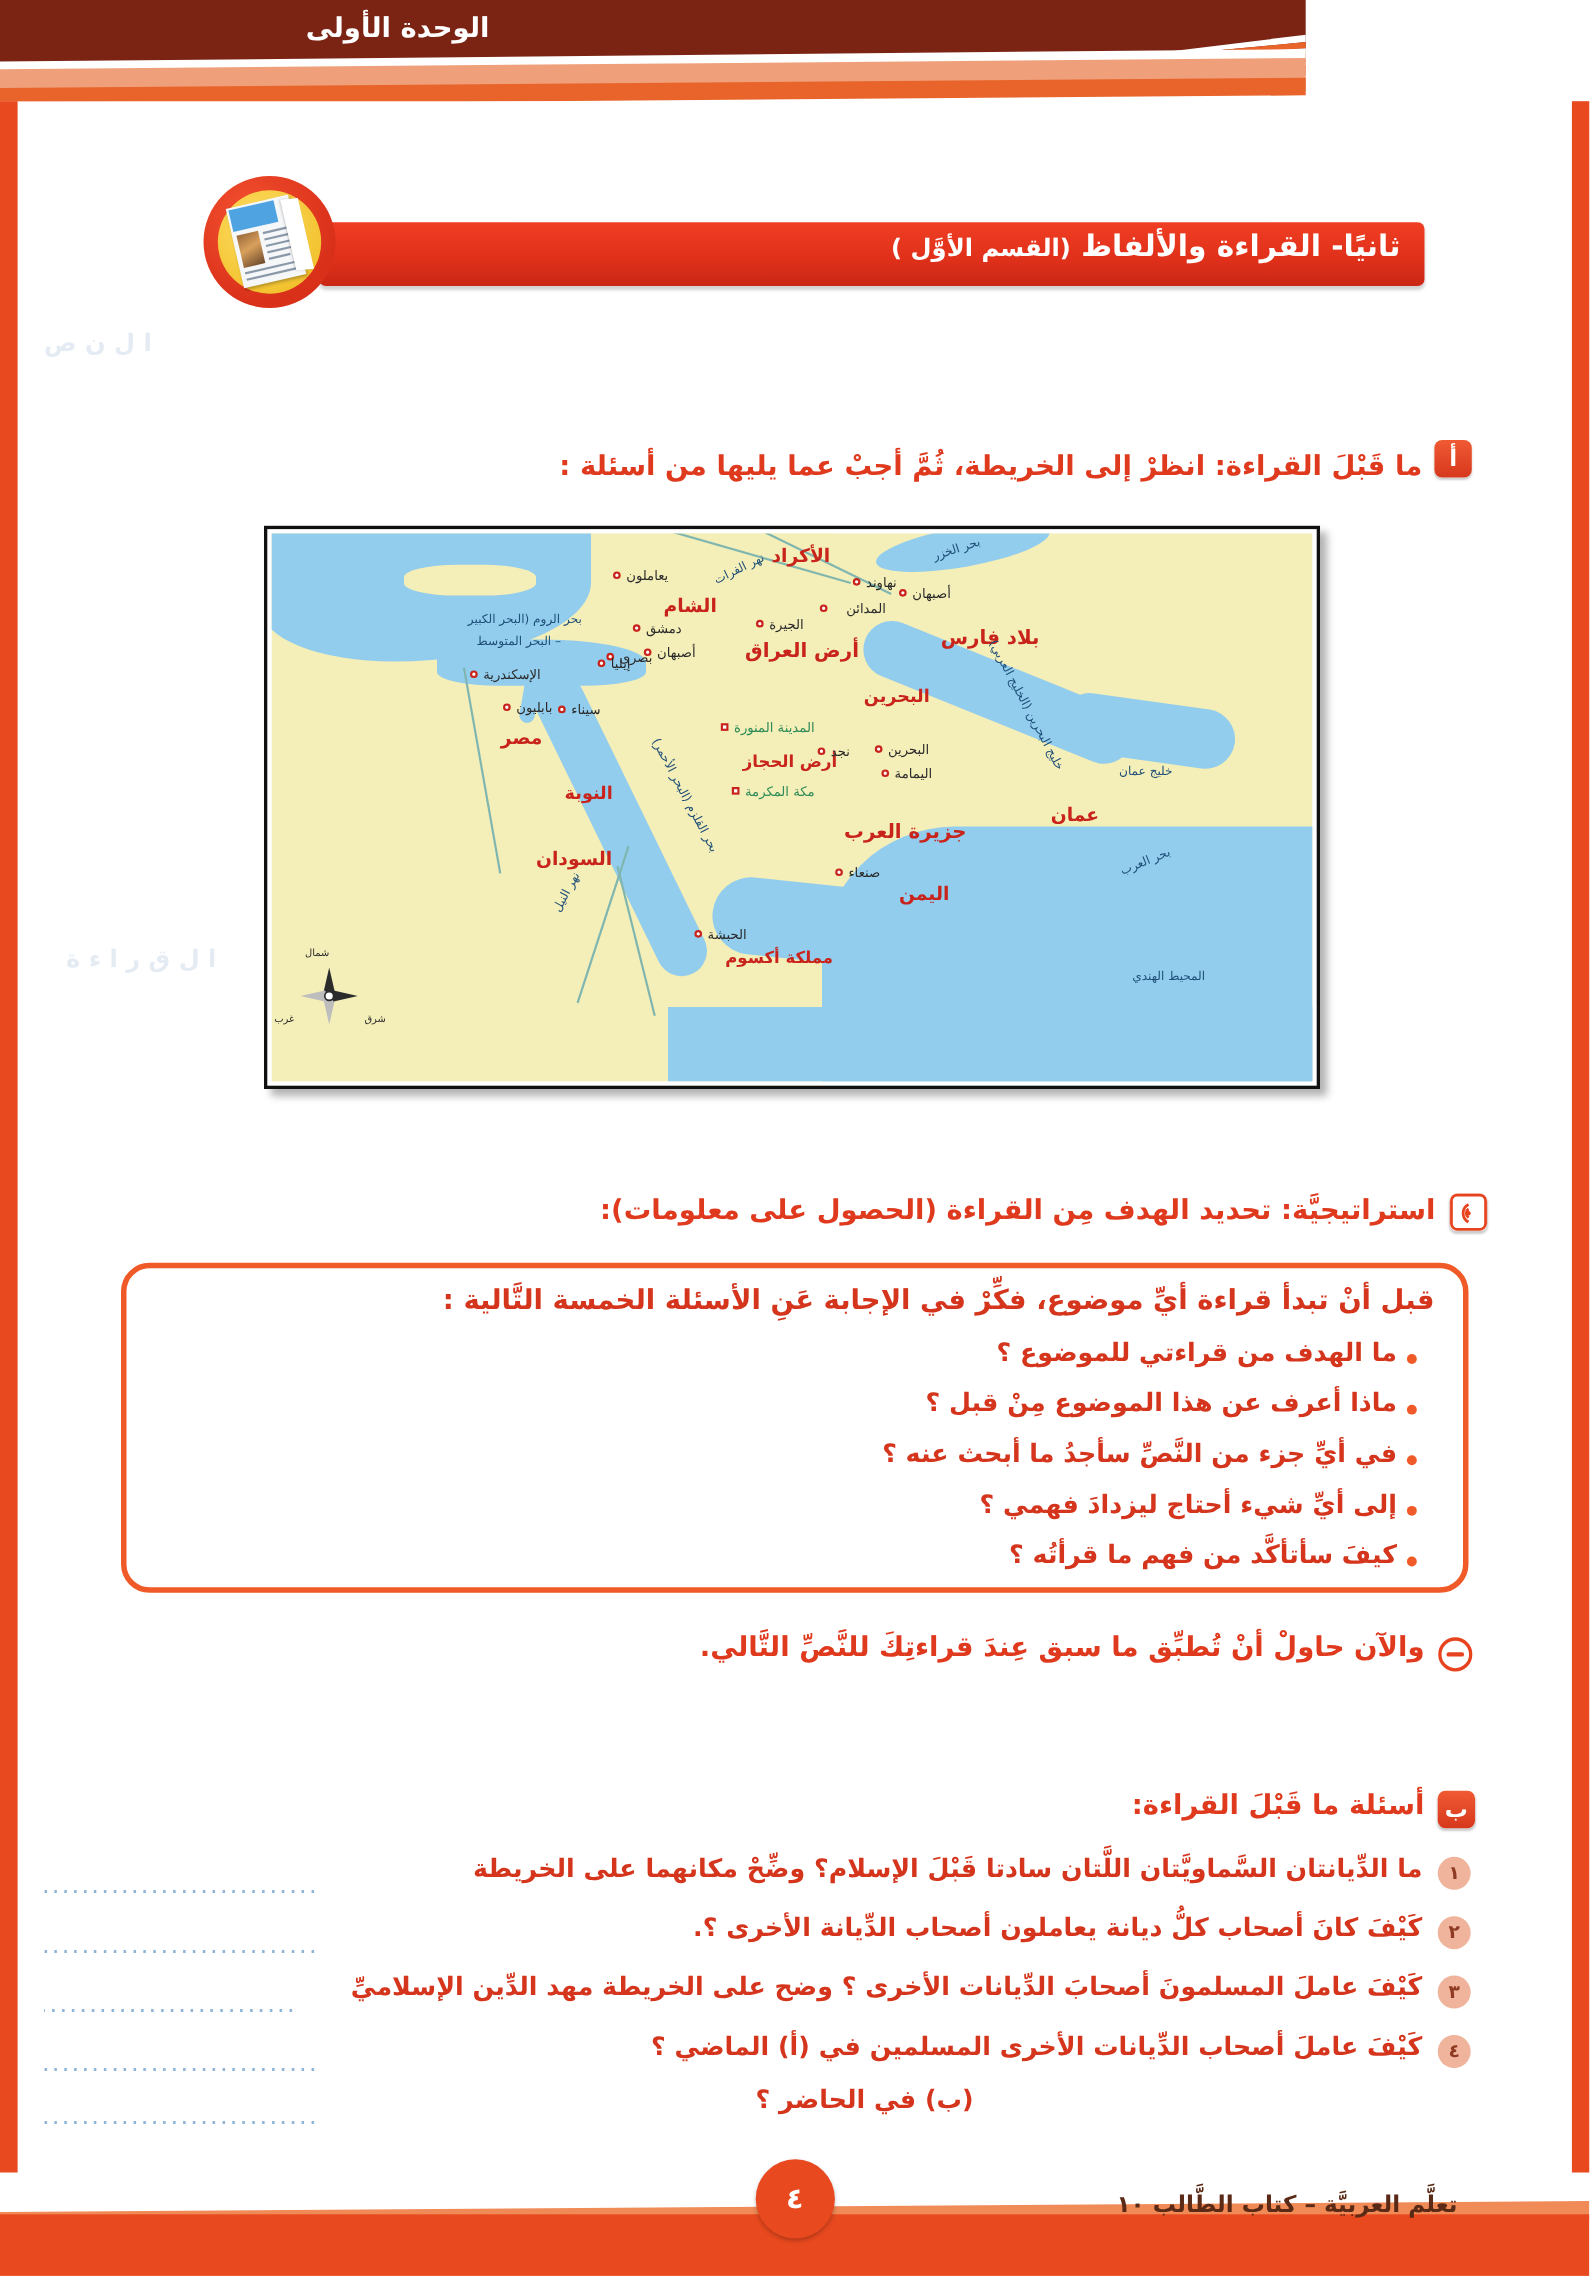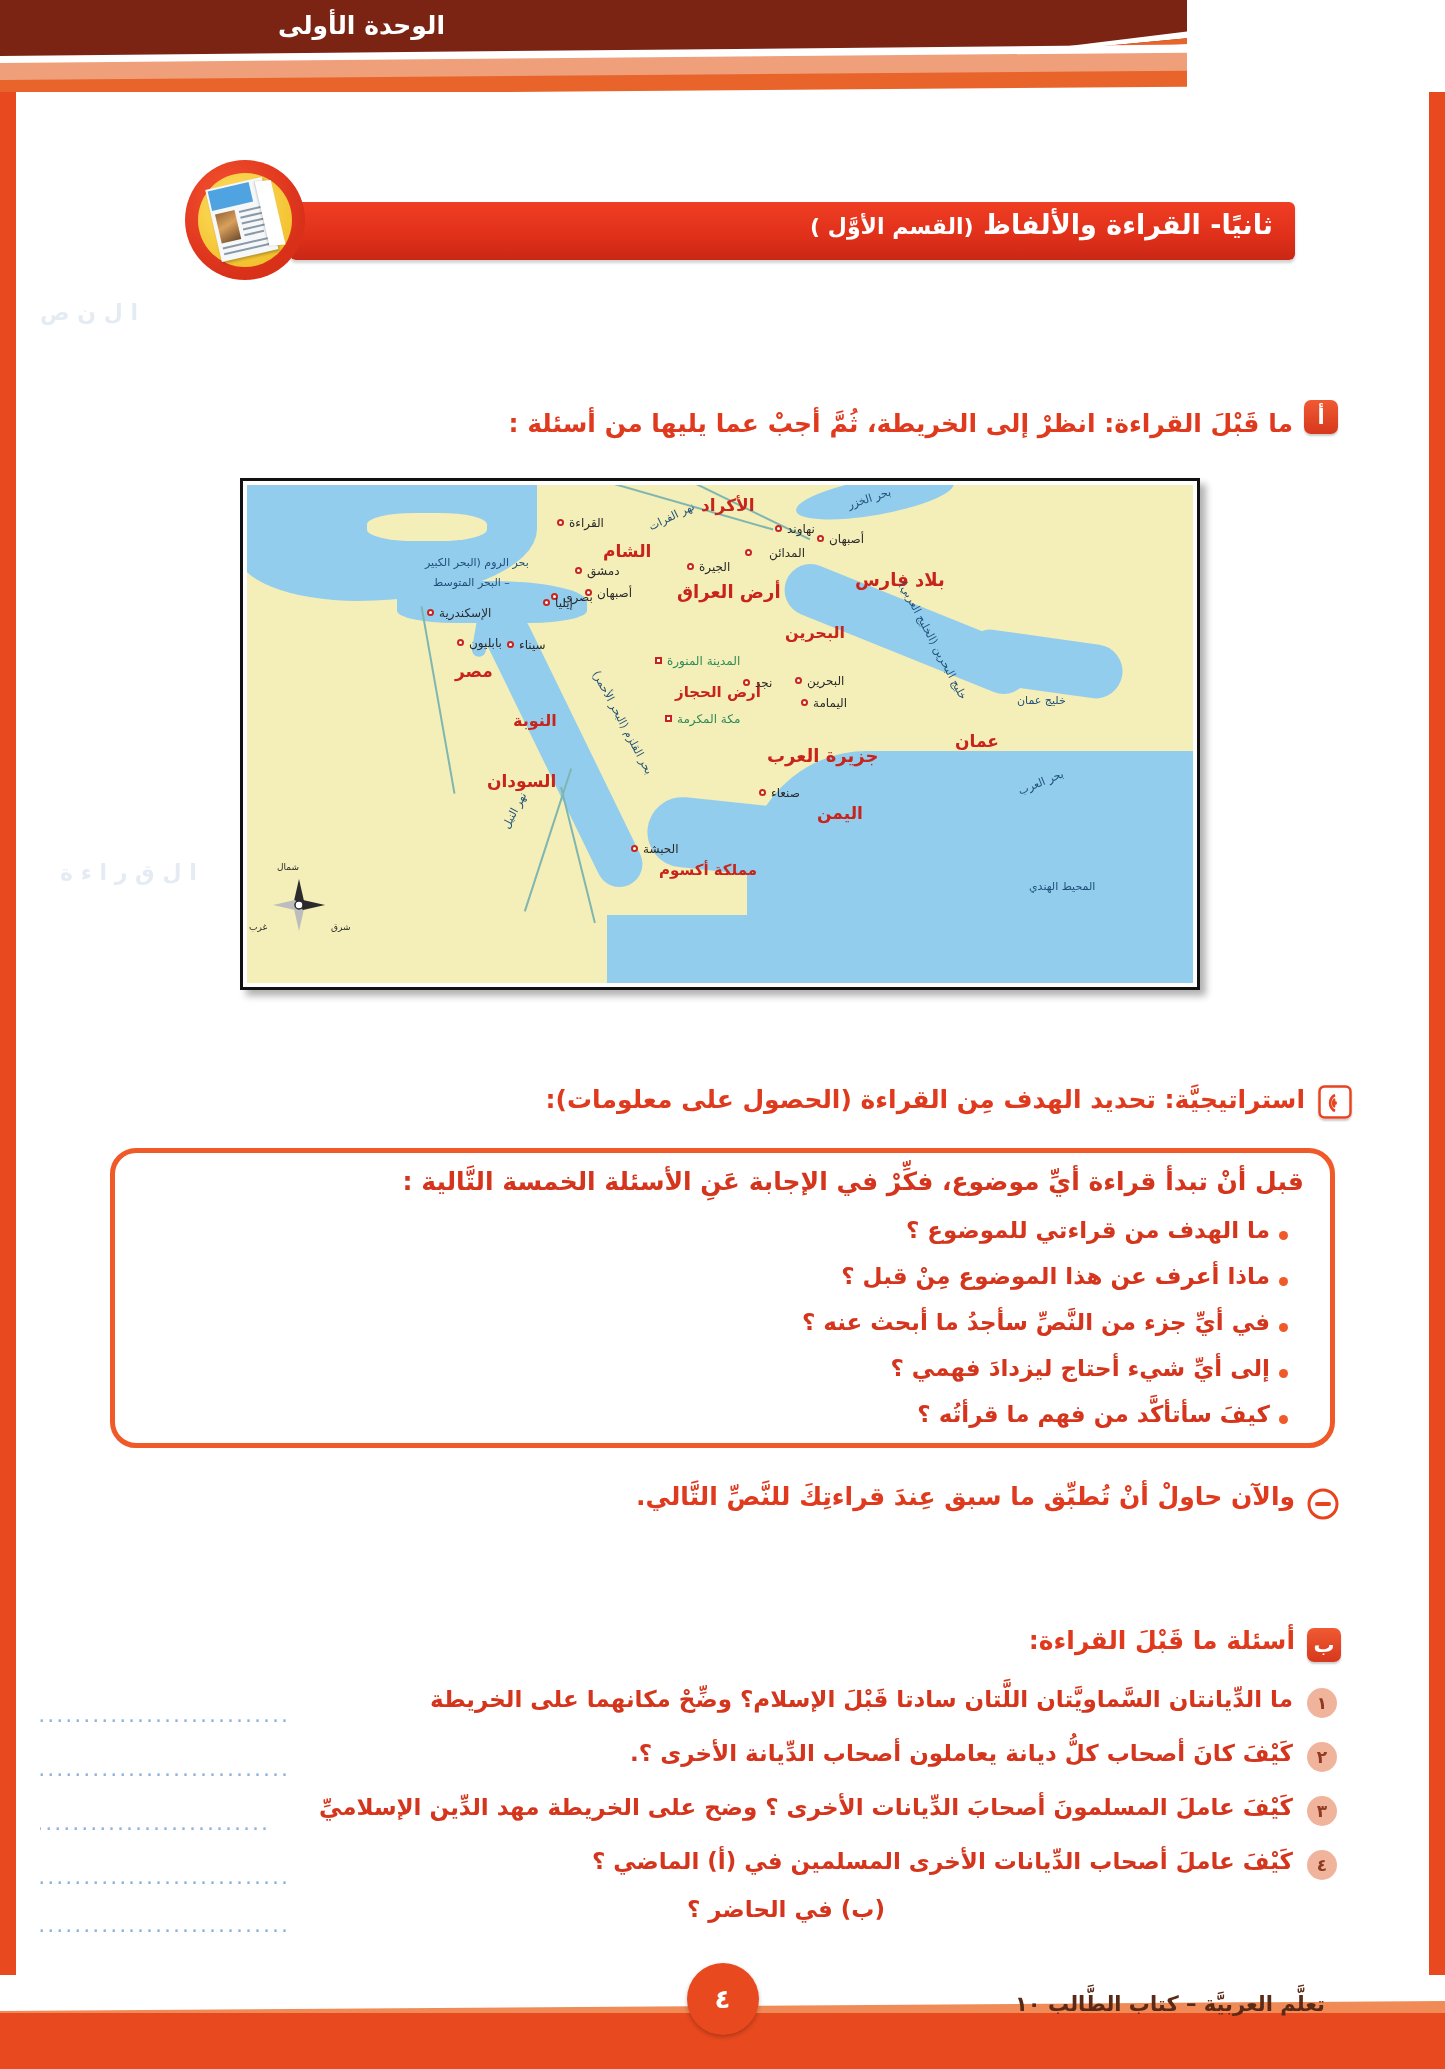--- a/index.html
+++ b/index.html
@@ -193,21 +193,21 @@
           <div class="lbl red" style="left: 608px; top: 86px; font-size: 18px;">بلاد فارس</div>
           <div class="lbl red" style="left: 208px; top: 178px; font-size: 17px;">مصر</div>
           <div class="lbl red" style="left: 266px; top: 228px; font-size: 16px;">النوبة</div>
           <div class="lbl red" style="left: 428px; top: 200px; font-size: 15px;">أرض الحجاز</div>
           <div class="lbl red" style="left: 538px; top: 140px; font-size: 16px;">البحرين</div>
           <div class="lbl red" style="left: 520px; top: 262px; font-size: 18px;">جزيرة العرب</div>
           <div class="lbl red" style="left: 708px; top: 248px; font-size: 17px;">عمان</div>
           <div class="lbl red" style="left: 240px; top: 288px; font-size: 17px;">السودان</div>
           <div class="lbl red" style="left: 570px; top: 320px; font-size: 17px;">اليمن</div>
           <div class="lbl red" style="left: 412px; top: 378px; font-size: 15px;">مملكة أكسوم</div>
-          <div class="lbl black" style="left: 322px; top: 32px; font-size: 12px;">القراءة</div>
+          <div class="lbl black" style="left: 322px; top: 32px; font-size: 12px;">يعاملون</div>
           <div class="city rd" style="left: 310px; top: 34px;"></div>
           <div class="lbl black" style="left: 340px; top: 80px; font-size: 12px;">دمشق</div>
           <div class="city rd" style="left: 328px; top: 82px;"></div>
           <div class="lbl black" style="left: 350px; top: 102px; font-size: 12px;">أصبهان</div>
           <div class="city rd" style="left: 338px; top: 104px;"></div>
           <div class="lbl black" style="left: 316px; top: 106px; font-size: 12px;">بصرى</div>
           <div class="city rd" style="left: 304px; top: 108px;"></div>
           <div class="lbl black" style="left: 308px; top: 112px; font-size: 12px;">إيليا</div>
           <div class="city rd" style="left: 296px; top: 114px;"></div>
           <div class="lbl black" style="left: 192px; top: 122px; font-size: 12px;">الإسكندرية</div>

